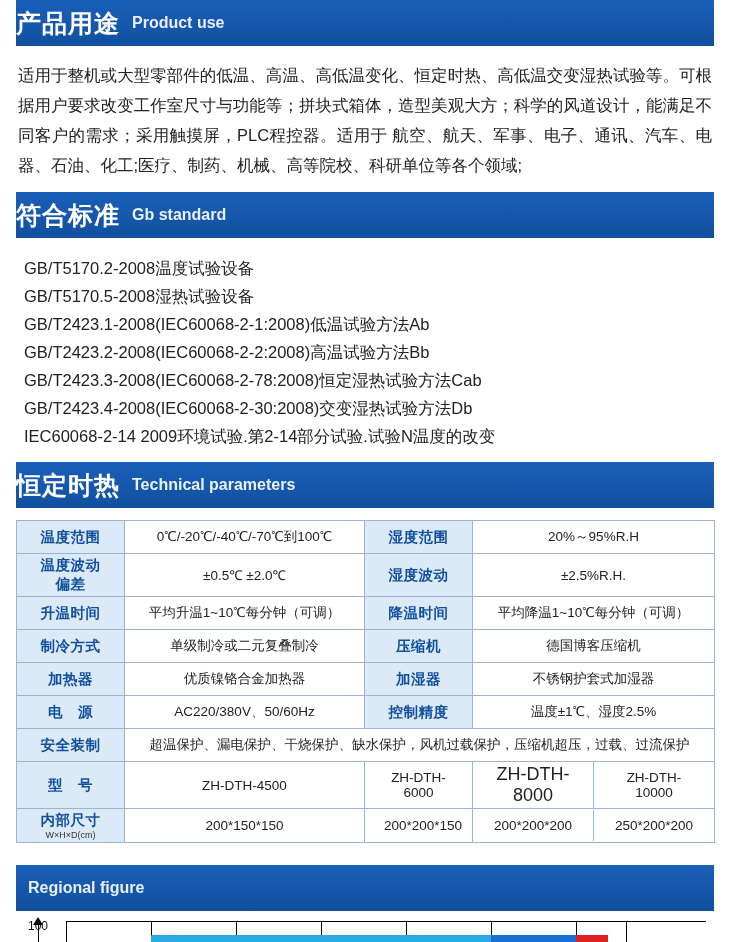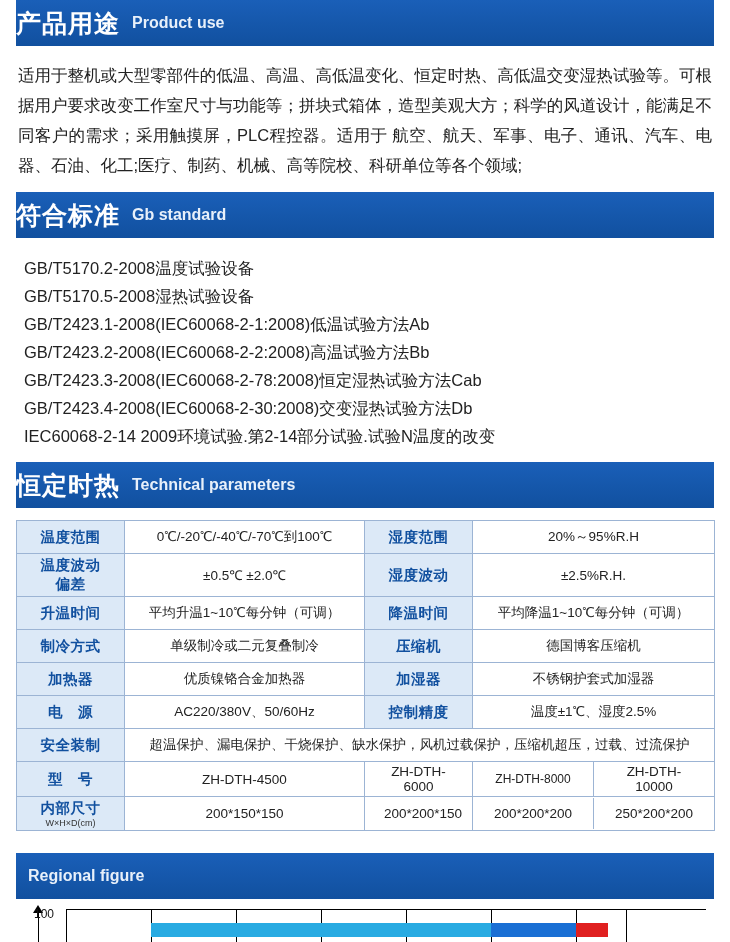--- a/index.html
+++ b/index.html
@@ -134,21 +134,21 @@
     position: absolute;
     left: 17px;
     top: -4px;
     width: 0; height: 0;
     border-left: 5px solid transparent;
     border-right: 5px solid transparent;
     border-bottom: 8px solid #000;
   }
   .ylab {
     position: absolute;
-    left: 18px;
+    left: 12px;
     top: -2px;
     font-size: 12px;
     color: #111;
   }
   .ylab2 {
     position: absolute;
     left: 28px;
     top: 44px;
     font-size: 12px;
     color: #111;
@@ -240,21 +240,21 @@
         <td colspan="3">超温保护、漏电保护、干烧保护、缺水保护，风机过载保护，压缩机超压，过载、过流保护</td>
       </tr>
       <tr>
         <td class="lbl">型　号</td>
         <td>ZH-DTH-4500</td>
         <td>ZH-DTH-6000</td>
         <td style="padding:0">
           <table style="width:100%;border-collapse:collapse;table-layout:fixed">
             <tbody>
                 <tr>
-              <td style="border:0;border-right:1px solid #9cb4d4;height:31px;font-size:12px;text-align:center">ZH-DTH-8000</td>
+              <td style="border:0;border-right:1px solid #9cb4d4;height:31px;font-size:18px;text-align:center">ZH-DTH-8000</td>
               <td style="border:0;height:31px;font-size:13.5px;text-align:center">ZH-DTH-10000</td>
             </tr>
           </tbody>
             </table>
         </td>
       </tr>
       <tr>
         <td class="lbl">
           <span>内部尺寸</span>
           <span class="sub">W×H×D(cm)</span>

